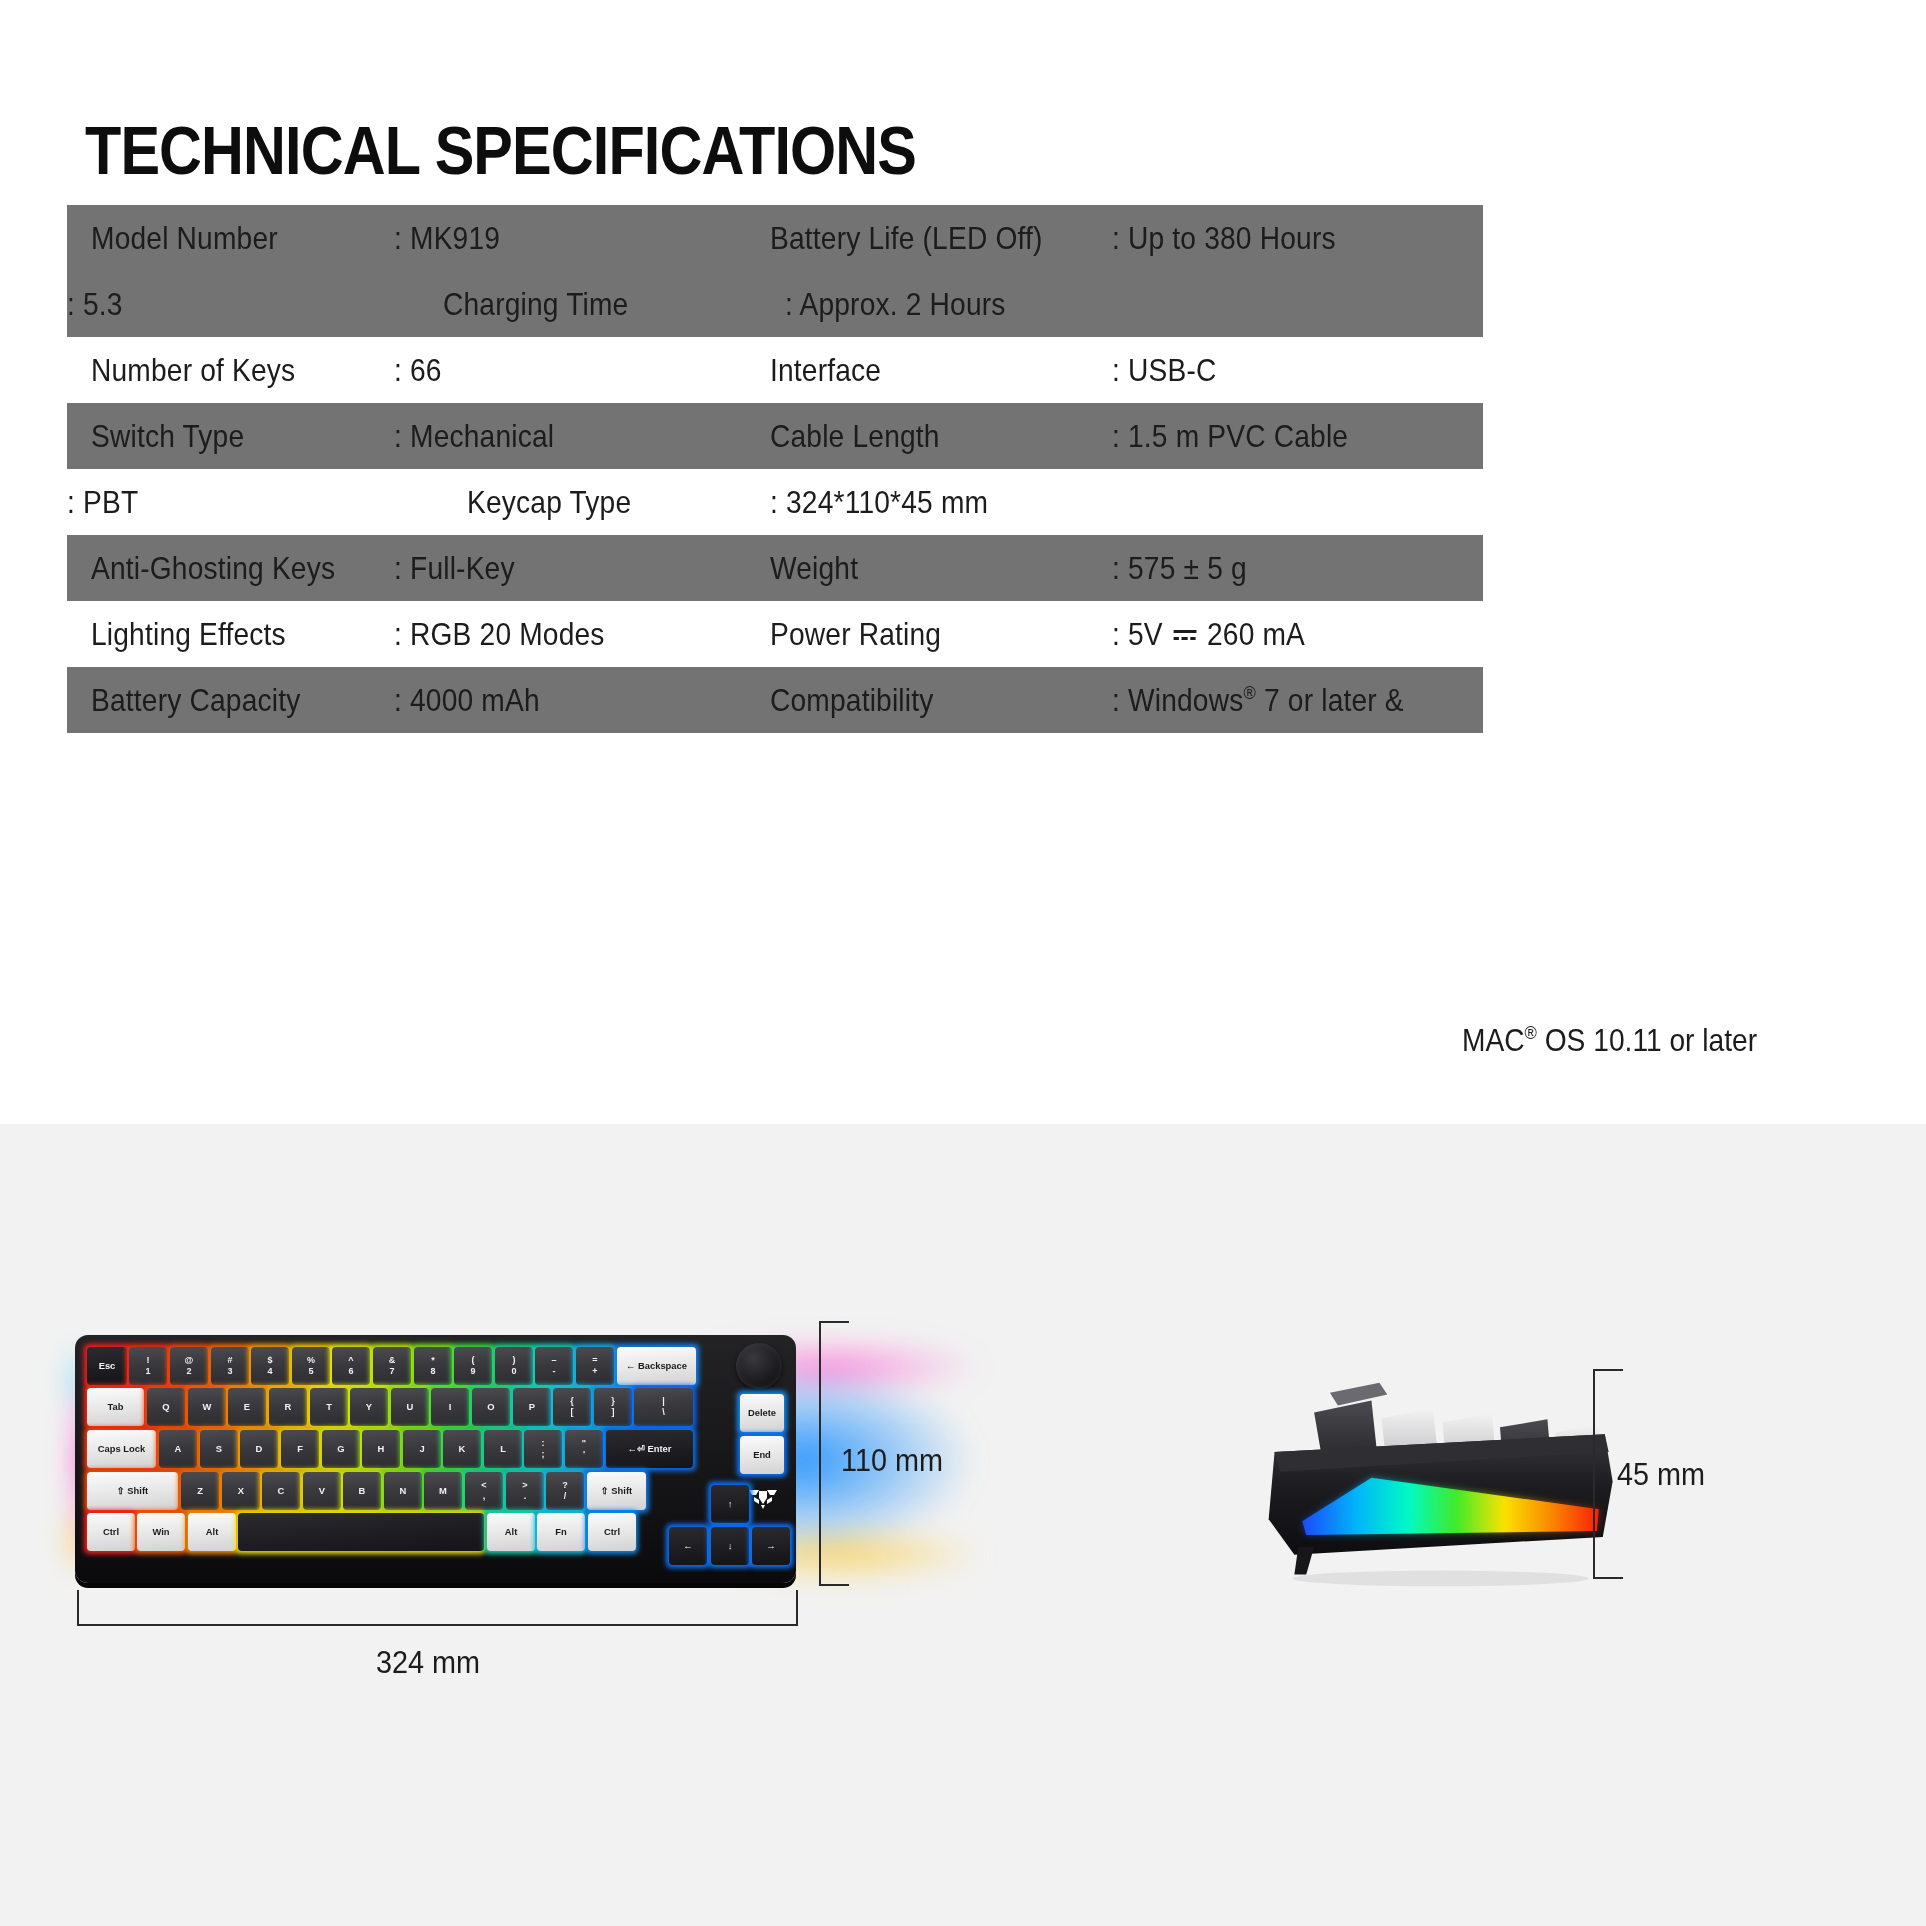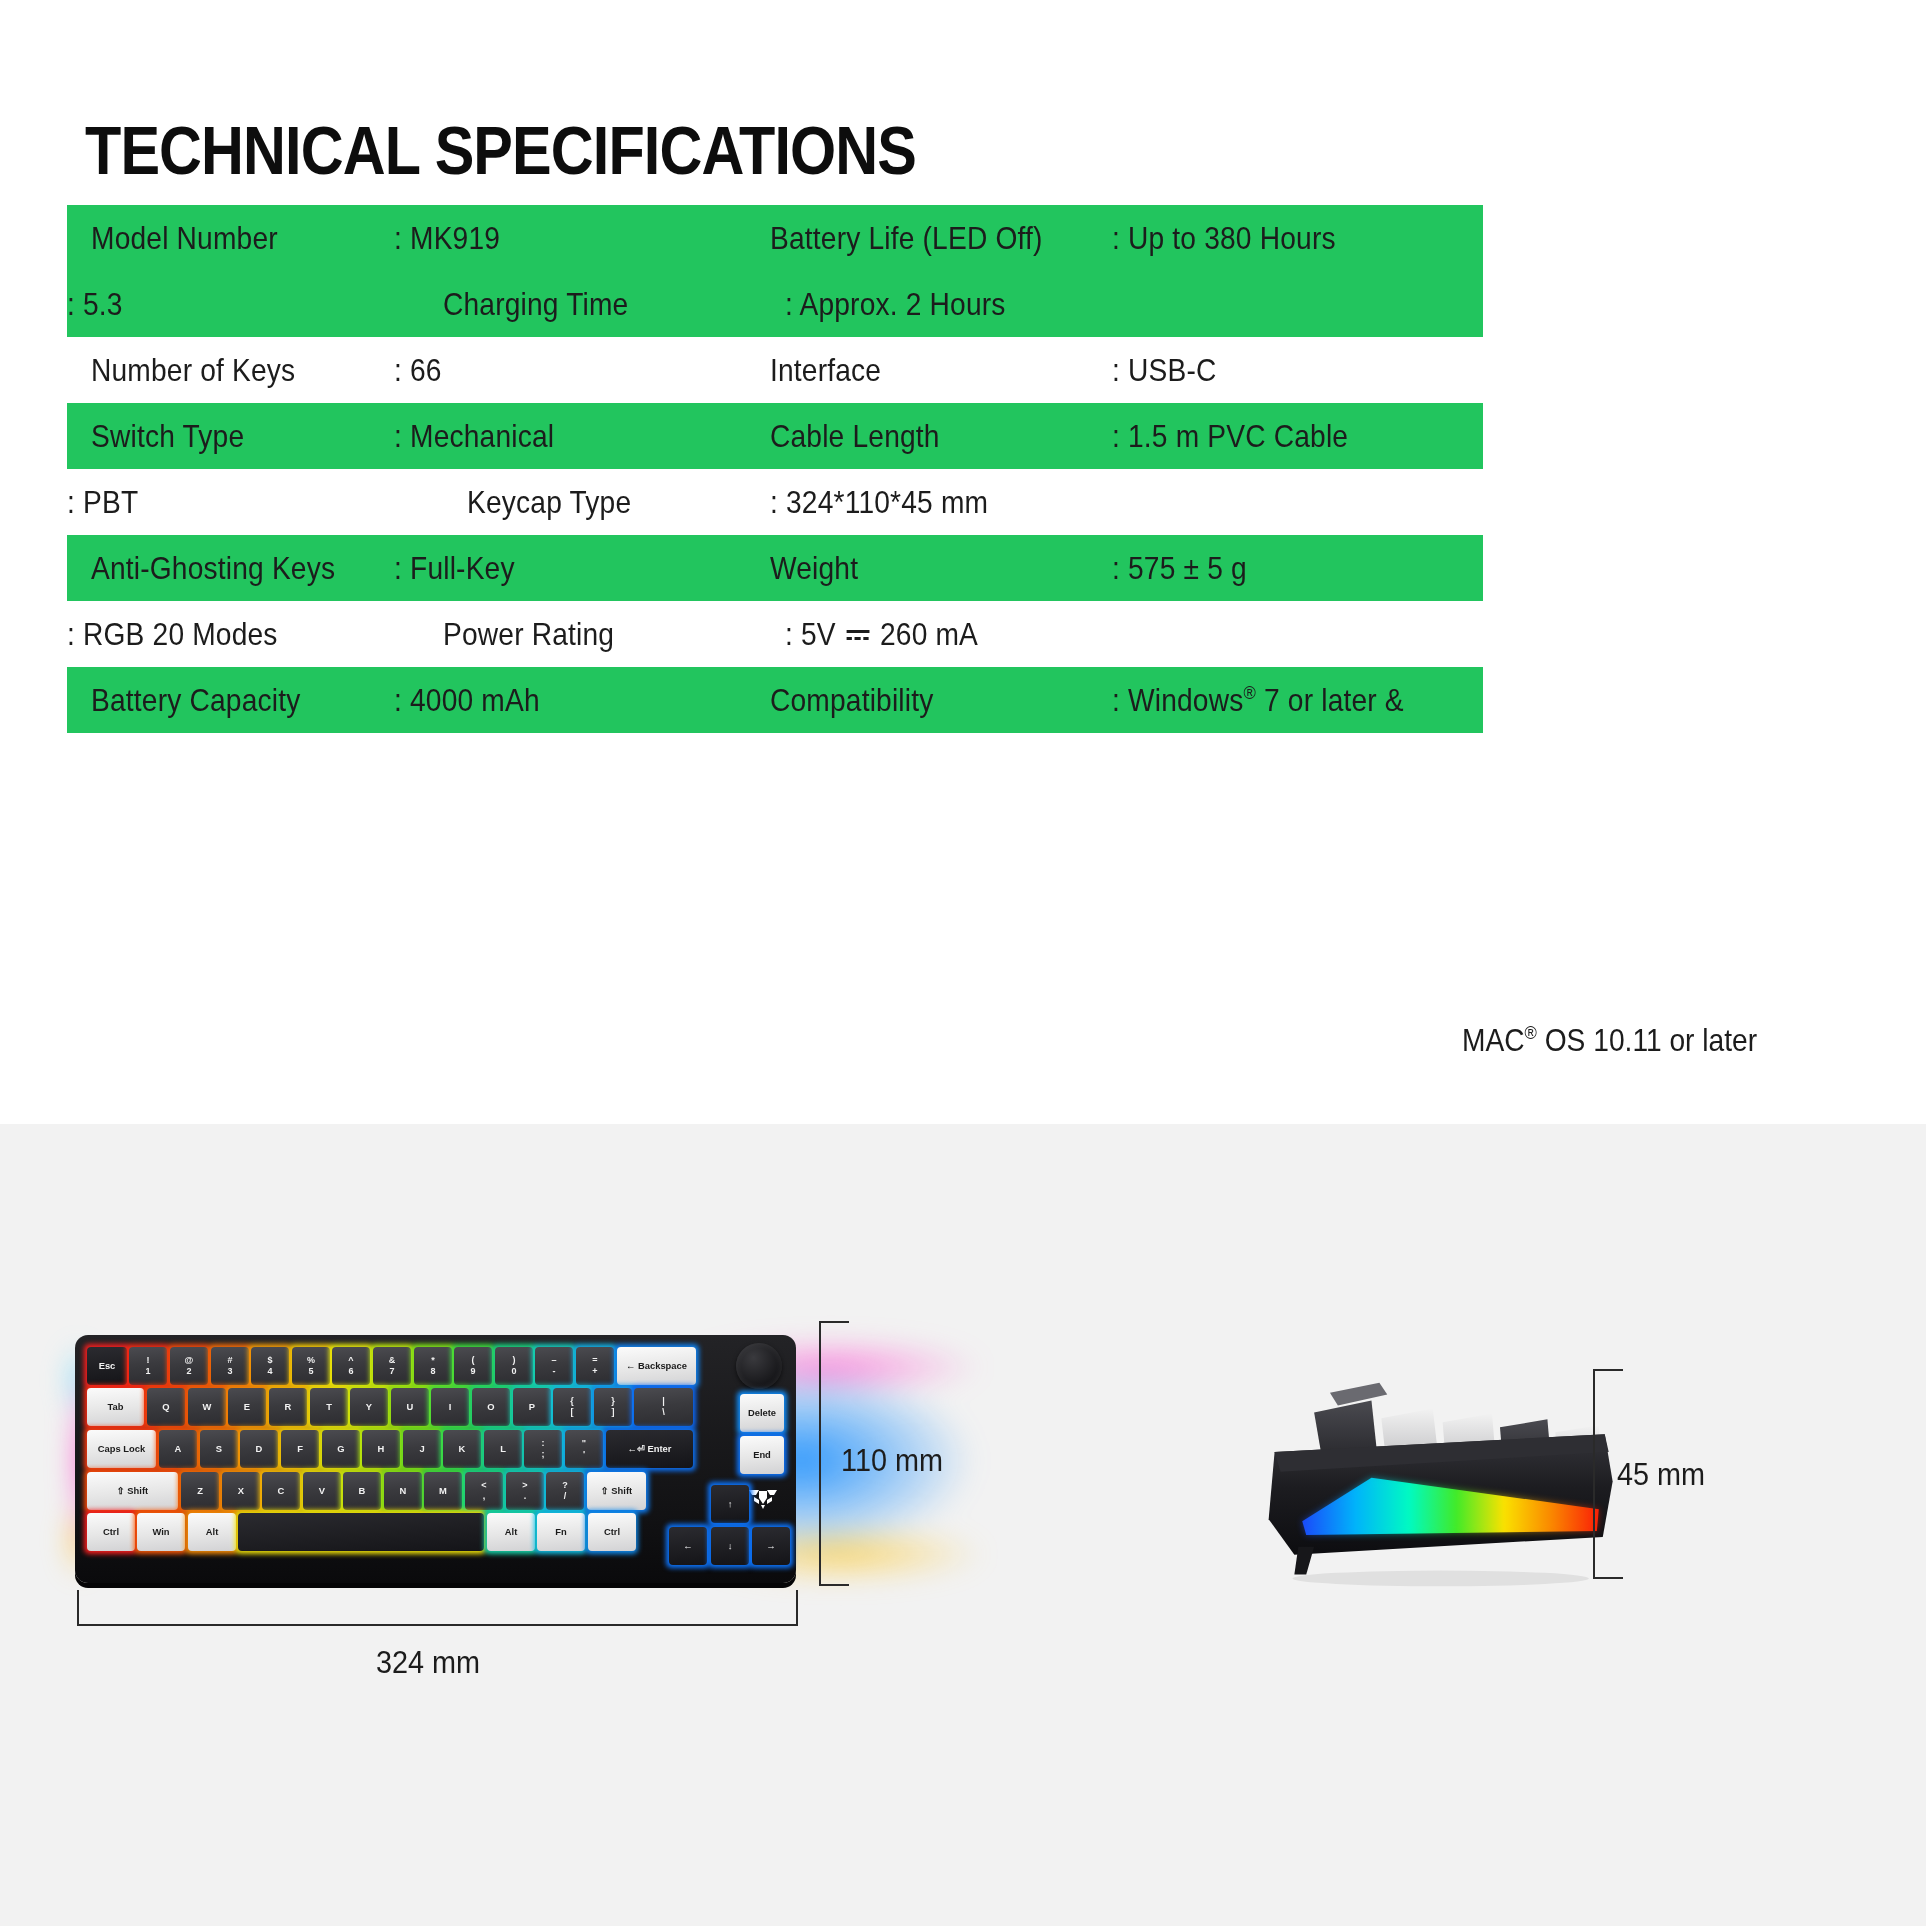--- a/index.html
+++ b/index.html
@@ -32,21 +32,21 @@
     position:absolute; left:67px; top:205px;
     width:1416px;
   }
   .spec-row{
     position:relative;
     height:66px;
     display:flex;
     align-items:center;
     background:#ffffff;
   }
-  .spec-row.alt{ background:#22c55e; }
+  .spec-row.alt{ background:#737373; }
 
   .cell{
     display:flex; align-items:center;
     height:100%;
   }
   .c-label{
     width:327px;
     padding-left:24px;
     box-sizing:border-box;
   }
@@ -267,20 +267,23 @@
         </div>
       <div class="cell c-label2">
           <span class="spec-txt">Weight</span>
         </div>
       <div class="cell c-value2">
           <span class="spec-txt">: 575 ± 5 g</span>
         </div>
     </div>
 
     <div class="spec-row">
+      <div class="cell c-label">
+          <span class="spec-txt">Lighting Effects</span>
+        </div>
       <div class="cell c-value">
           <span class="spec-txt">: RGB 20 Modes</span>
         </div>
       <div class="cell c-label2">
           <span class="spec-txt">Power Rating</span>
         </div>
       <div class="cell c-value2">
         <span class="spec-txt">
           <span>: 5V</span>
           <span class="dcsym"><i class="bar"></i><i class="d1"></i><i class="d2"></i><i class="d3"></i></span>

